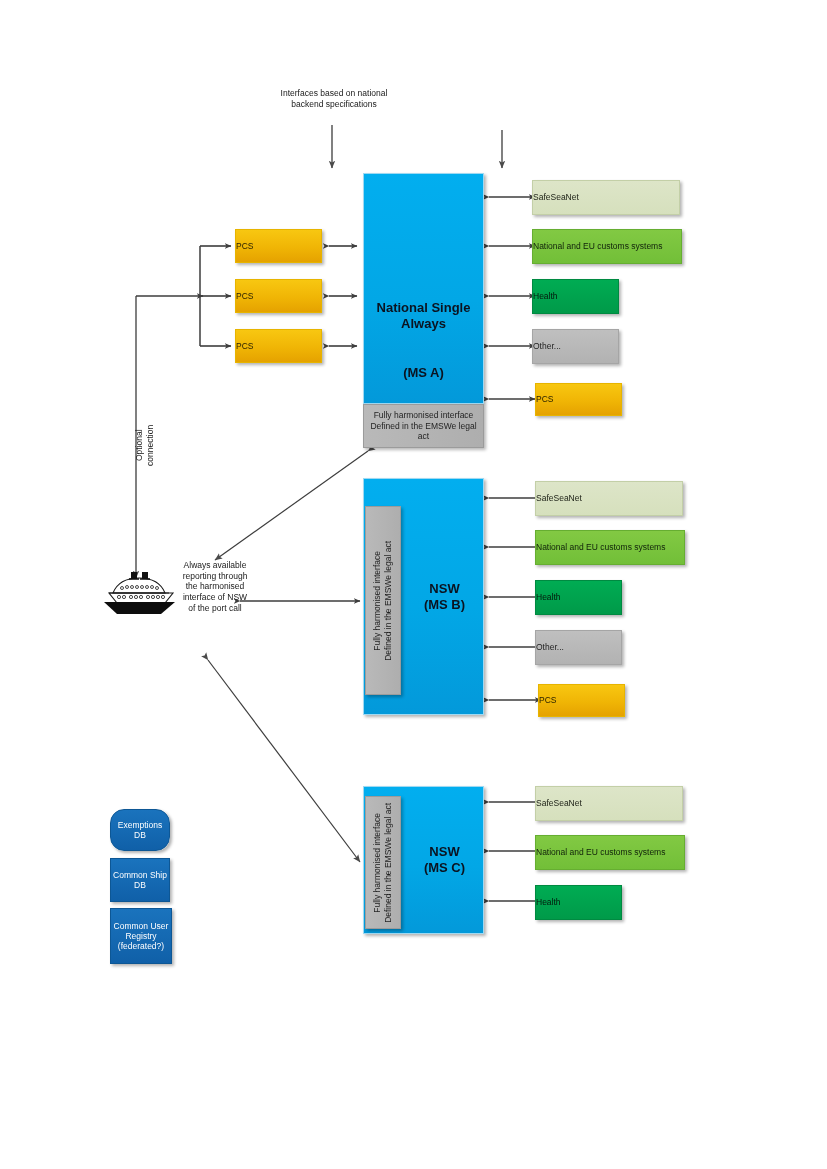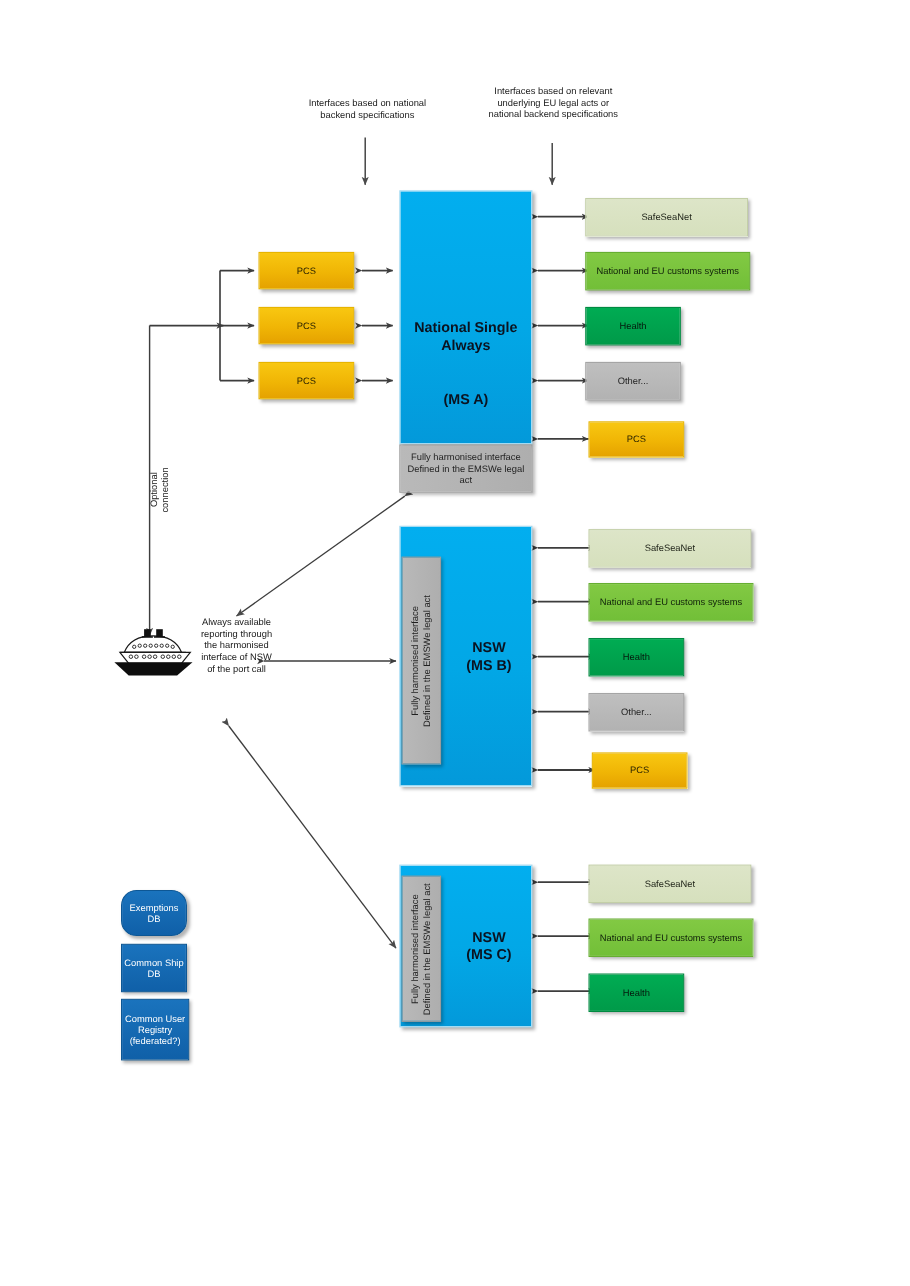--- a/index.html
+++ b/index.html
@@ -2,21 +2,21 @@
 <html><head>
 <meta charset="utf-8">
 <style>
   html,body{margin:0;padding:0;background:#ffffff;}
   body{width:827px;height:1169px;position:relative;overflow:hidden;
        font-family:"Liberation Sans","DejaVu Sans",sans-serif;color:#1a1a1a;}
   #canvas{position:absolute;left:0;top:0;width:827px;height:1169px;}
   #svg-layer{position:absolute;left:0;top:0;width:827px;height:1169px;pointer-events:none;}
 
   .node{position:absolute;box-sizing:border-box;display:flex;align-items:center;
-        justify-content:center;text-align:center;line-height:1.2;
+        justify-content:flex-start;text-align:center;line-height:1.2;
         box-shadow:2px 2px 3px rgba(0,0,0,0.30);}
   .lbl{position:absolute;text-align:center;line-height:1.25;color:#202020;}
 
   
   .c-blue{background:linear-gradient(180deg,#02aeef 0%,#02a7e6 55%,#0399da 100%);
           border:1px solid #9fd9f2;color:#0b1320;}
   .c-orange{background:linear-gradient(180deg,#f8c711 0%,#f0b505 55%,#e5a200 100%);
             border:1px solid #e7b400;color:#2b2300;}
   .c-sage{background:linear-gradient(180deg,#dde5c8 0%,#d6e0bd 100%);
           border:1px solid #c3cfa7;color:#21251a;}
@@ -97,37 +97,36 @@
       <path d="M240,601 L360,601" marker-start="url(#ah)" marker-end="url(#ah)" stroke-width="1.4"></path>
 
       <path d="M368,451 L215,560" marker-start="url(#ahthin)" marker-end="url(#ahthin)" stroke-width="1.2"></path>
 
       <path d="M208,660 L360,862" marker-start="url(#ahthin)" marker-end="url(#ahthin)" stroke-width="1.2"></path>
     </g>
   </svg>
 
   <div class="lbl t-ann" style="left:274px;top:88px;width:120px;">Interfaces based on national backend specifications</div>
 
-  <div class="lbl t-ann" style="left:440px;top:77px;width:126px;">Interfaces based on relevant underlying EU legal acts or national backend specifications</div>
 
   <div class="node c-orange t-sm" style="left:235px;top:229px;width:87px;height:34px;">
     <span>PCS</span>
   </div>
   <div class="node c-orange t-sm" style="left:235px;top:279px;width:87px;height:34px;">
     <span>PCS</span>
   </div>
   <div class="node c-orange t-sm" style="left:235px;top:329px;width:87px;height:34px;">
     <span>PCS</span>
   </div>
 
   <div class="lbl t-ann rot90" style="left:131px;top:410px;width:28px;height:70px;
        display:flex;align-items:center;justify-content:center;">Optional connection</div>
 
   <div class="node c-blue" style="left:363px;top:173px;width:121px;height:231px;
-       flex-direction:column;justify-content:flex-end;padding-bottom:22px;">
+       flex-direction:column;justify-content:flex-end;padding-bottom:12px;">
     <div class="t-title" style="margin-bottom:34px;">
       <span>National Single</span><br>
       <span>Always</span>
     </div>
     <div class="t-title" style="margin-bottom:10px;">(MS A)</div>
   </div>
   <div class="harm-strip" style="left:363px;top:404px;width:121px;height:44px;padding:0 3px;">Fully harmonised interface Defined in the EMSWe legal act</div>
 
   <div class="node c-sage t-sm" style="left:532px;top:180px;width:148px;height:35px;">
     <span>SafeSeaNet</span>

